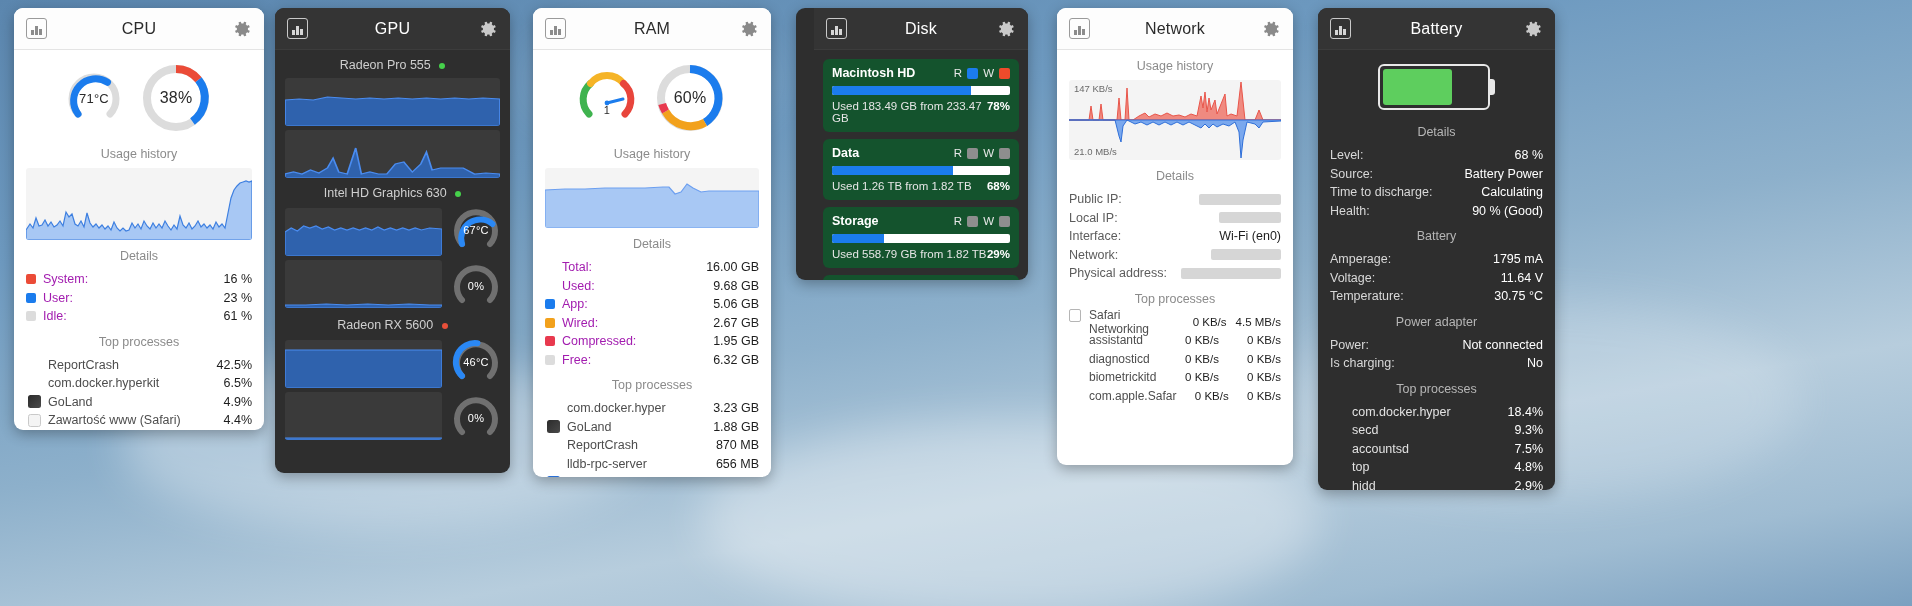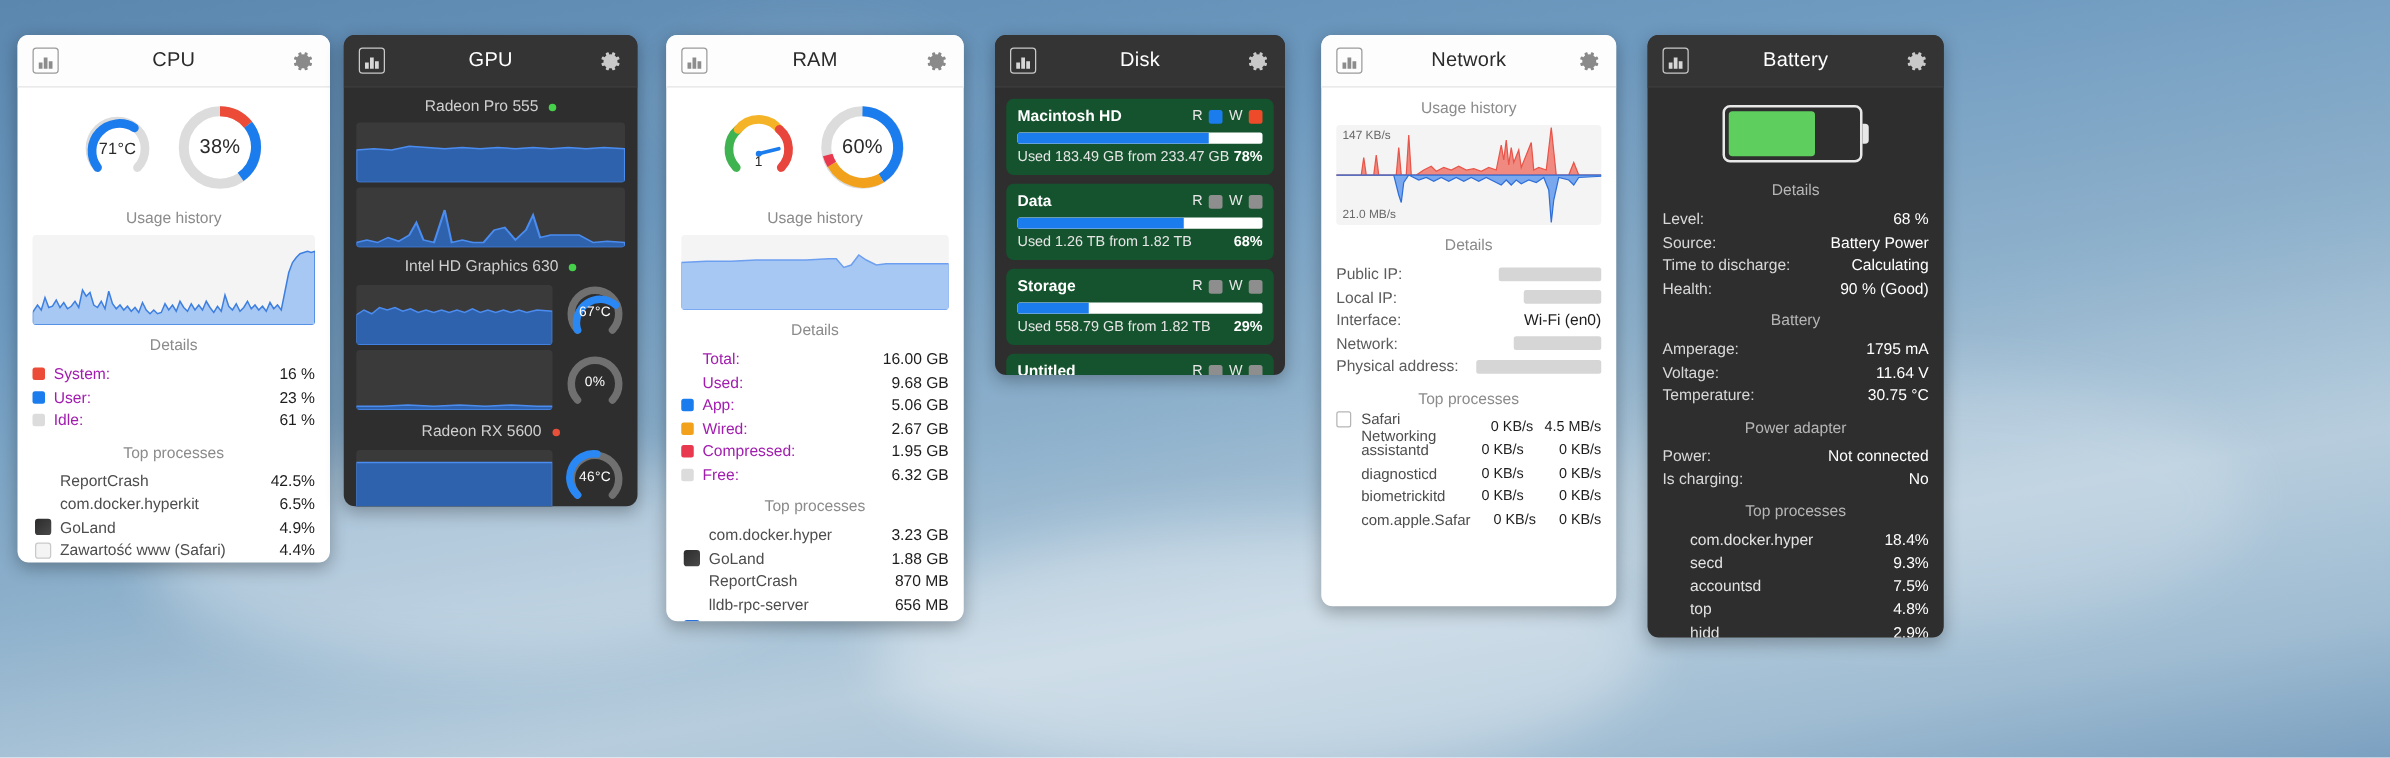--- a/index.html
+++ b/index.html
@@ -15,21 +15,20 @@
     position:absolute; border-radius:50%; background:rgba(255,255,255,.33);
     filter: blur(22px); pointer-events:none;
   }
   .panels { position:absolute; inset:0; display:flex; align-items:flex-start; }
 
   
   .panel {
     position:absolute; border-radius:9px; overflow:hidden;
     box-shadow:0 4px 14px rgba(0,0,0,.30);
     font-size:12.5px;
-    margin-top:20px;
   }
   .panel.light { background:#ffffff; color:#2b2b2b; }
   .panel.dark  { background:#2e2e2e; color:#f2f2f2; }
 
   .titlebar {
     height:42px; display:flex; align-items:center; padding:0 12px; position:relative;
   }
   .panel.light .titlebar { background:#fdfdfd; border-bottom:1px solid #e4e4e4; }
   .panel.dark  .titlebar { background:#343434; border-bottom:1px solid #3c3c3c; }
   .title {
@@ -216,21 +215,21 @@
         <span class="pval">4.4%</span>
       </div>
       <div class="proc">
         
         
       </div>
     </div>
   </div>
 </div>
 
-<div class="panel dark" style="left:275px;top:8px;width:235px;height:377px;">
+<div class="panel dark" style="left:275px;top:8px;width:235px;height:465px;">
   <div class="titlebar">
     <div class="chart-icon">
           <i></i>
           <i></i>
           <i></i>
         </div>
     <div class="title">GPU</div>
     <div class="gear">
       <svg viewBox="0 0 20 20" width="20" height="20">
             <path fill="#c9c9c9" d="M10 6.6a3.4 3.4 0 100 6.8 3.4 3.4 0 000-6.8zm0 5.2a1.8 1.8 0 110-3.6 1.8 1.8 0 010 3.6z"></path>
@@ -424,21 +423,21 @@
       </div>
       <div class="proc">
         <span class="picon" style="background:#2a6fd6"></span>
         <span class="pname">Xcode</span>
         <span class="pval">611 MB</span>
       </div>
     </div>
   </div>
 </div>
 
-<div class="panel dark" style="left:796px;top:8px;width:232px;height:272px;">
+<div class="panel dark" style="left:796px;top:8px;width:232px;height:272px;padding-left:18px;">
   <div class="titlebar">
     <div class="chart-icon">
           <i></i>
           <i></i>
           <i></i>
         </div>
     <div class="title">Disk</div>
     <div class="gear">
       <svg viewBox="0 0 20 20" width="20" height="20">
             <path fill="#c9c9c9" d="M10 6.6a3.4 3.4 0 100 6.8 3.4 3.4 0 000-6.8zm0 5.2a1.8 1.8 0 110-3.6 1.8 1.8 0 010 3.6z"></path>

